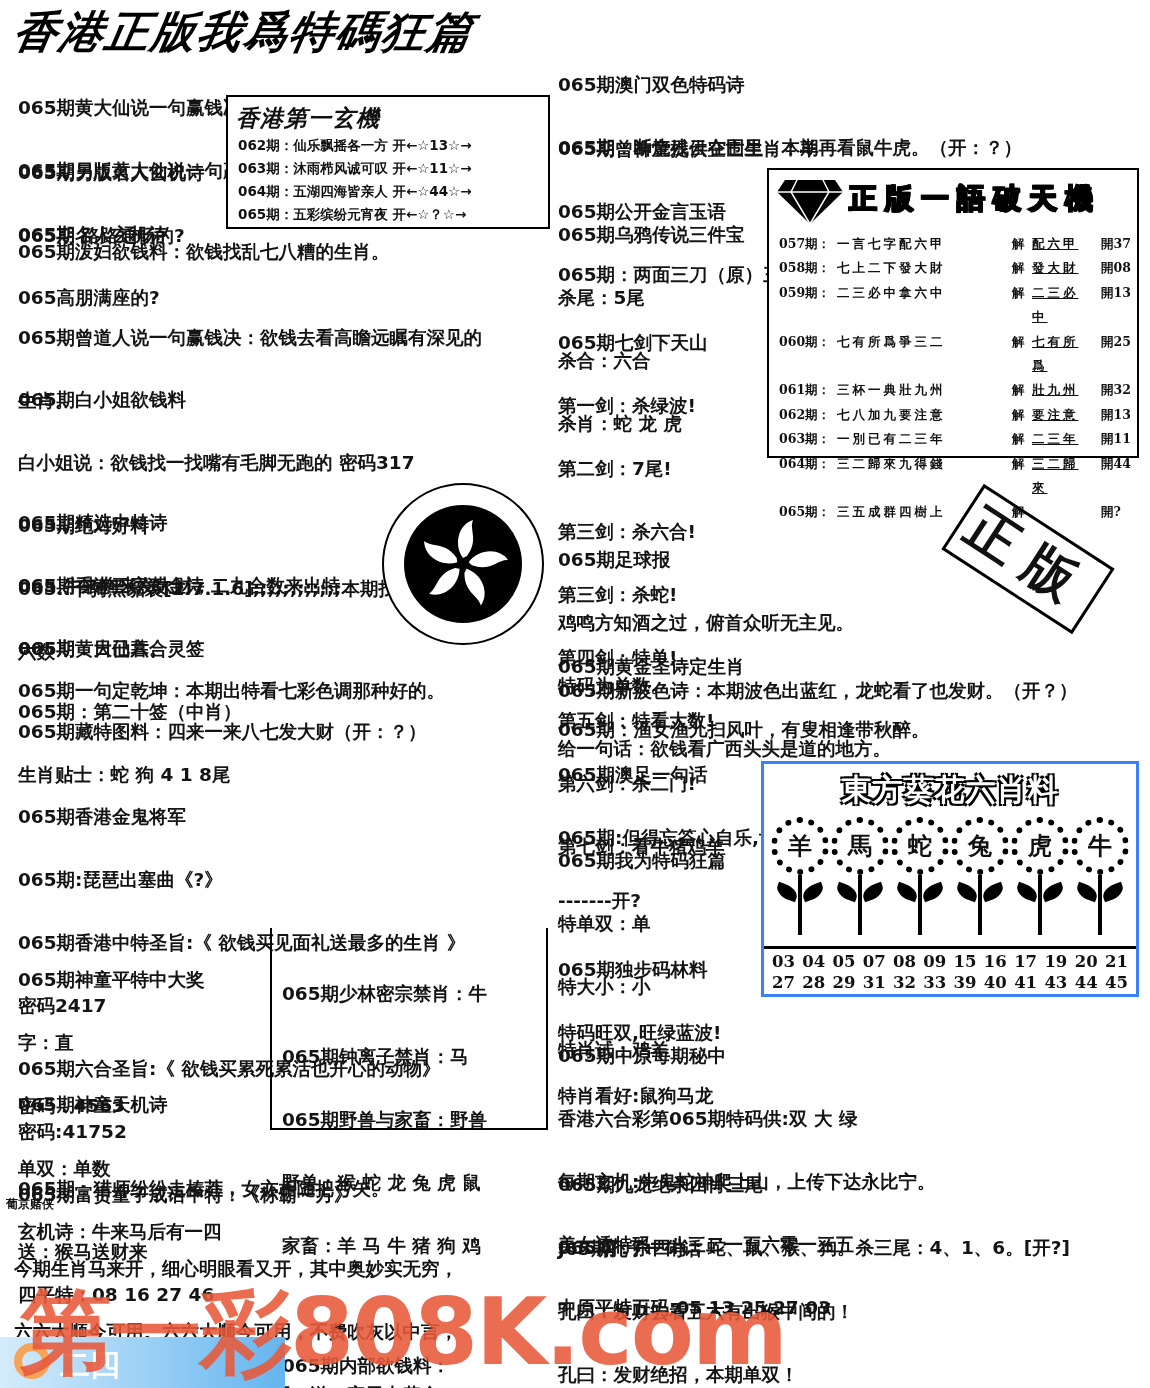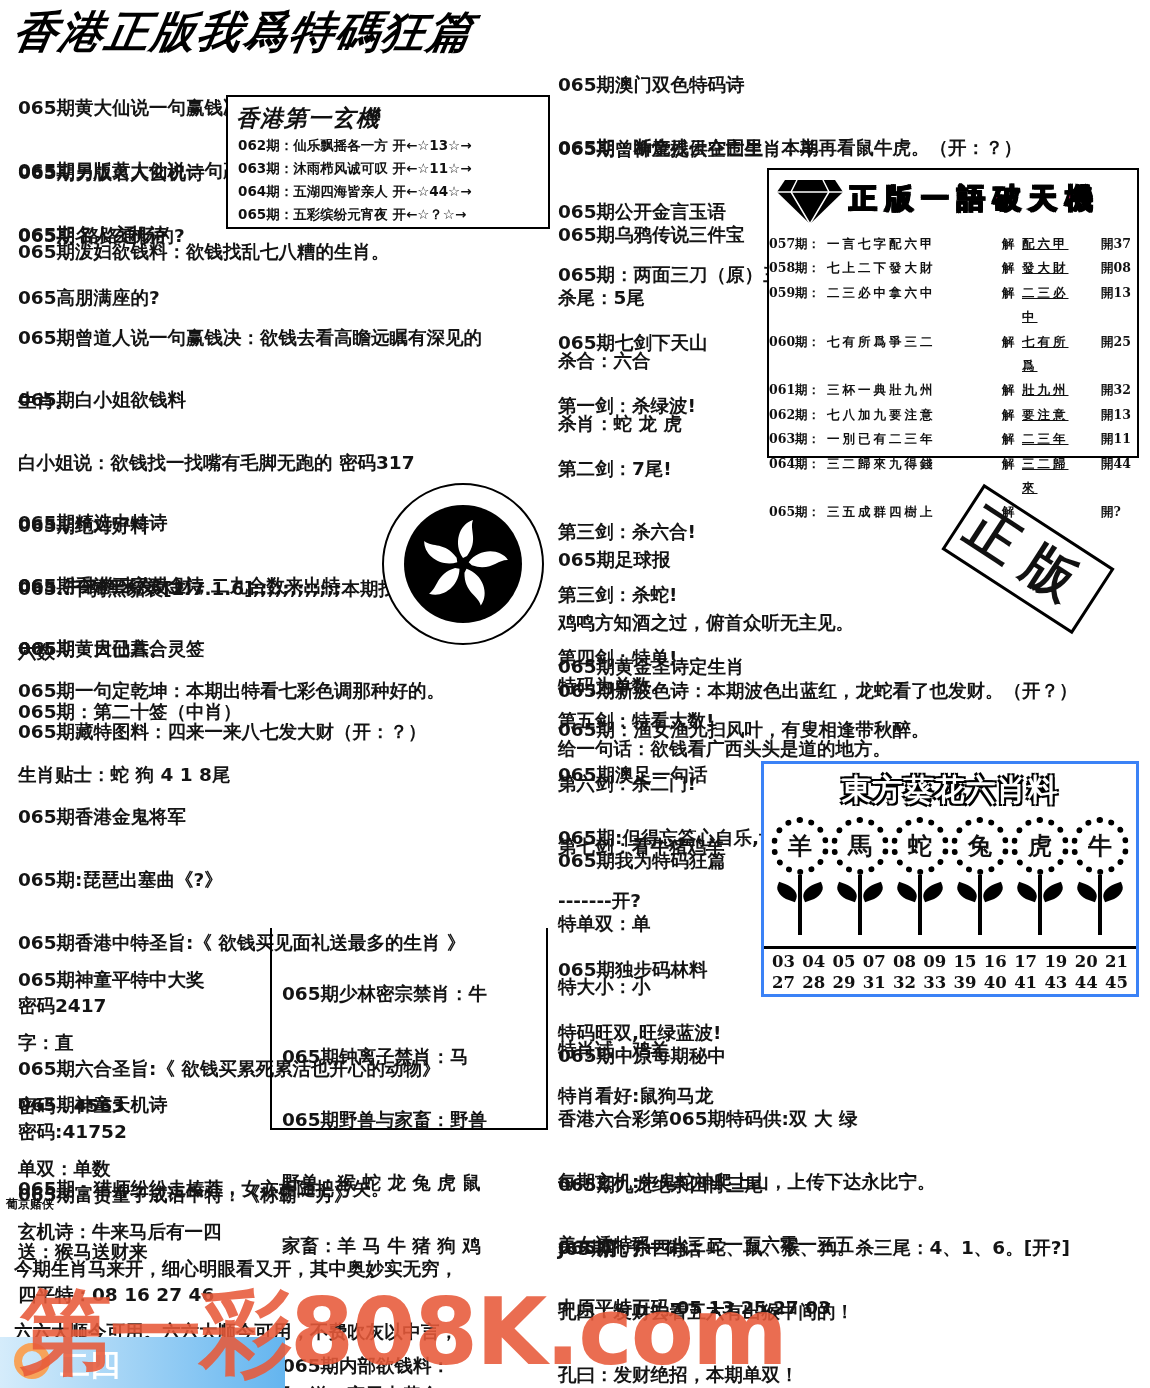--- a/index.html
+++ b/index.html
@@ -16,21 +16,21 @@
     transform: skewX(-10deg); transform-origin: left;
     font-family: "DejaVu Sans", sans-serif;
   }
   .box { position: absolute; border: 2px solid #000; background: #fff; }
   .xj-title { font-size: 23px; font-weight: bold; font-style: italic; padding: 6px 8px 0 8px; letter-spacing: 1px; }
   .xj-row { font-size: 13.5px; line-height: 23px; padding-left: 10px; white-space: pre; font-weight: bold; }
   .yy-title { font-size: 28px; font-weight: bold; letter-spacing: 8px; color: #be185d;
     -webkit-text-stroke: 1.5px #000; text-shadow: 0 0 0 #000, 1px 1px 0 #000, -1px -1px 0 #000, 1px -1px 0 #000, -1px 1px 0 #000;
     font-family: "DejaVu Serif", serif; }
   .yy-row { display: flex; font-size: 12.5px; line-height: 24.4px; font-weight: bold; font-family: "DejaVu Serif", serif; }
-  .yy-row .p { width: 58px; }
+  .yy-row .p { width: 58px; padding-left: 10px; }
   .yy-row .q { width: 175px; letter-spacing: 3px; }
   .yy-row .j { width: 20px; }
   .yy-row .a { width: 50px; letter-spacing: 3px; text-decoration: underline; }
   .yy-row .r { margin-left: auto; width: 36px; }
   .emblem { position: absolute; left: 382px; top: 483px; width: 158px; height: 158px; border-radius: 50%; border: 2px solid #000; background: #fff; }
   .emblem-inner { position: absolute; left: 20px; top: 20px; width: 118px; height: 118px; border-radius: 50%; background: #000; }
   .stamp { position: absolute; left: 950px; top: 520px; width: 150px; height: 72px; border: 3px solid #000; transform: rotate(33deg);
     display: flex; align-items: center; justify-content: center; font-size: 52px; font-weight: bold; letter-spacing: 16px; }
   .sun-box { position: absolute; left: 761px; top: 761px; width: 372px; height: 230px; border: 3px solid #3b82f6; background: #fff; }
   .sun-title { text-align: center; font-size: 30px; font-weight: bold; margin-top: 6px; color: #fff; letter-spacing: 1px;

